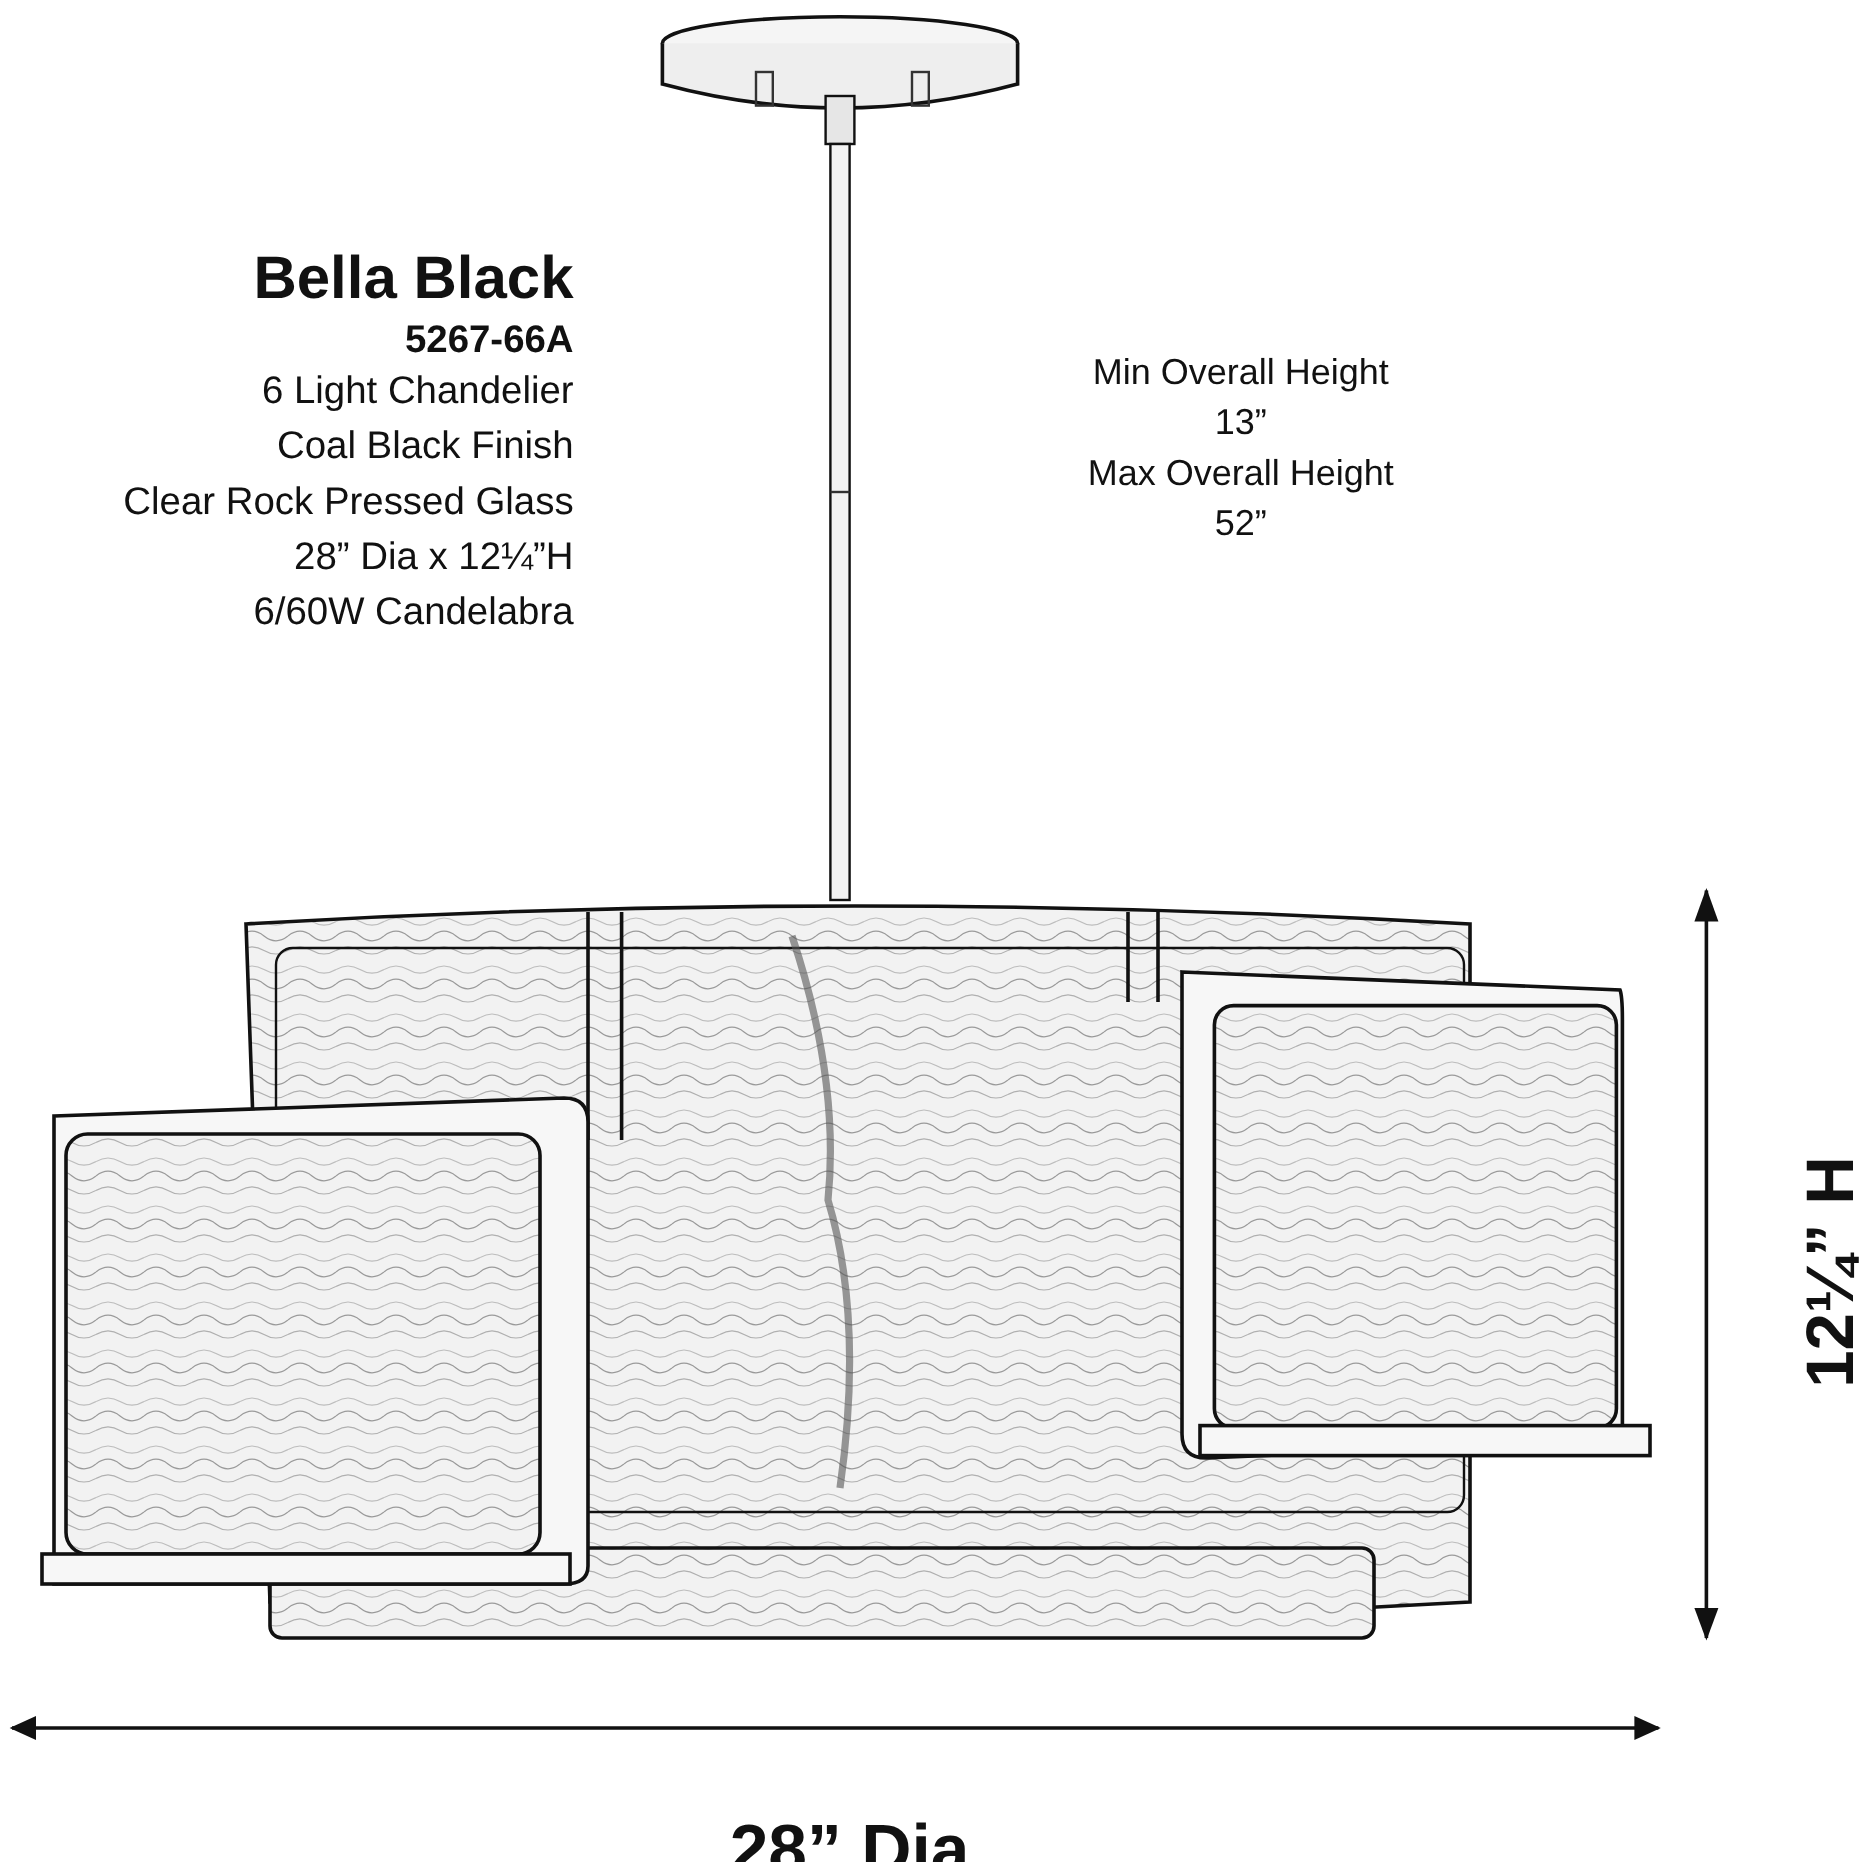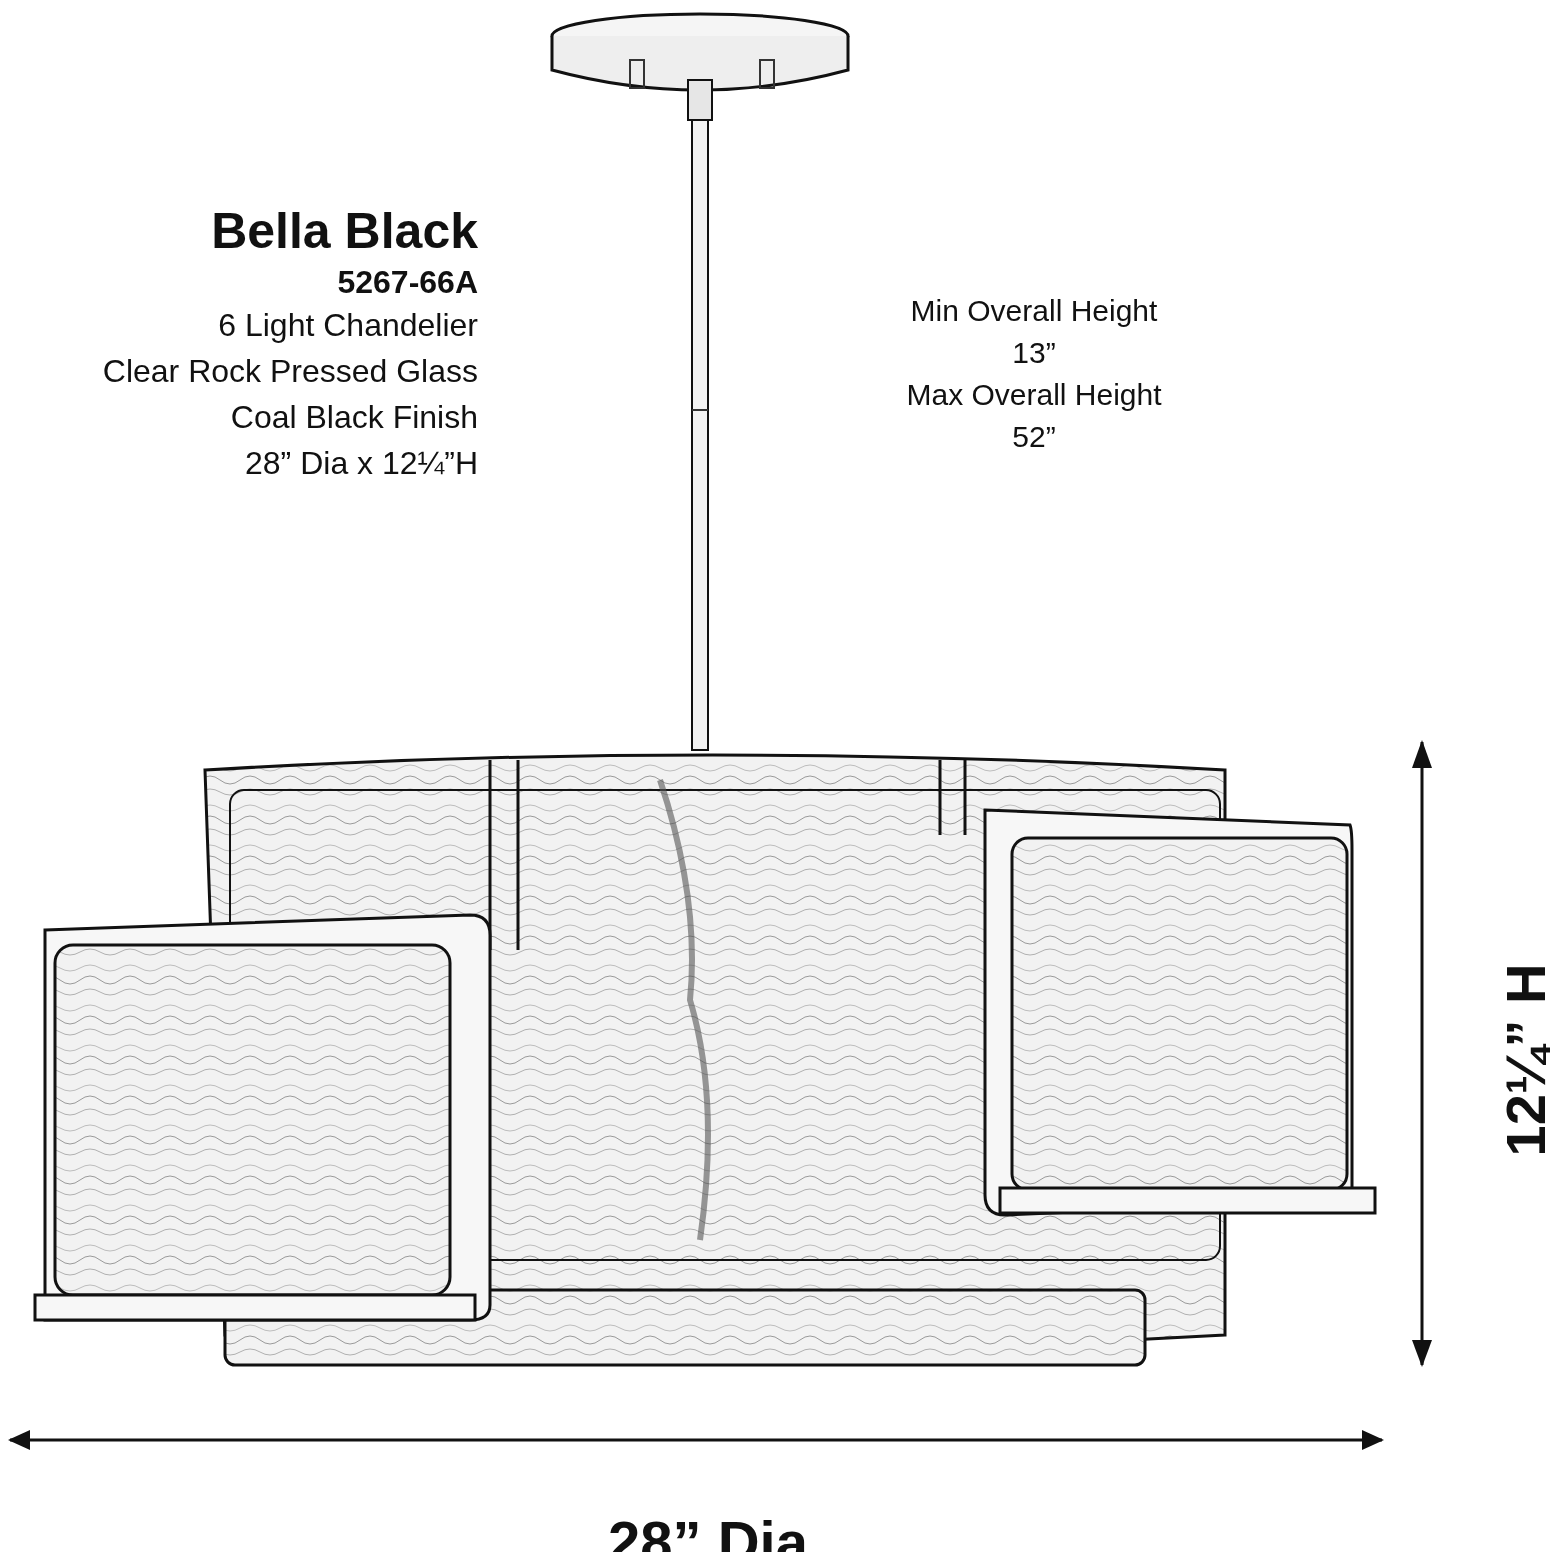--- a/index.html
+++ b/index.html
@@ -79,23 +79,24 @@
     <line x1="1422" y1="742" x2="1422" y2="1365" stroke="#111" stroke-width="3"></line>
     <path d="M1422 740 L1412 768 L1432 768 Z" fill="#111"></path>
     <path d="M1422 1367 L1412 1340 L1432 1340 Z" fill="#111"></path>
   </g>
 </svg>
 
 <div class="spec-block">
   <div class="spec-title">Bella Black</div>
   <div class="spec-model">5267-66A</div>
   <div class="spec-line">6 Light Chandelier</div>
+  <div class="spec-line">Coal Black Finish</div>
   <div class="spec-line">Clear Rock Pressed Glass</div>
-  <div class="spec-line">Coal Black Finish</div>
   <div class="spec-line">28” Dia x 12¼”H</div>
+  <div class="spec-line">6/60W Candelabra</div>
 </div>
 
 <div class="height-block">
   <div>Min Overall Height</div>
   <div>13”</div>
   <div>Max Overall Height</div>
   <div>52”</div>
 </div>
 
 <div class="dia-label">28” Dia</div>

